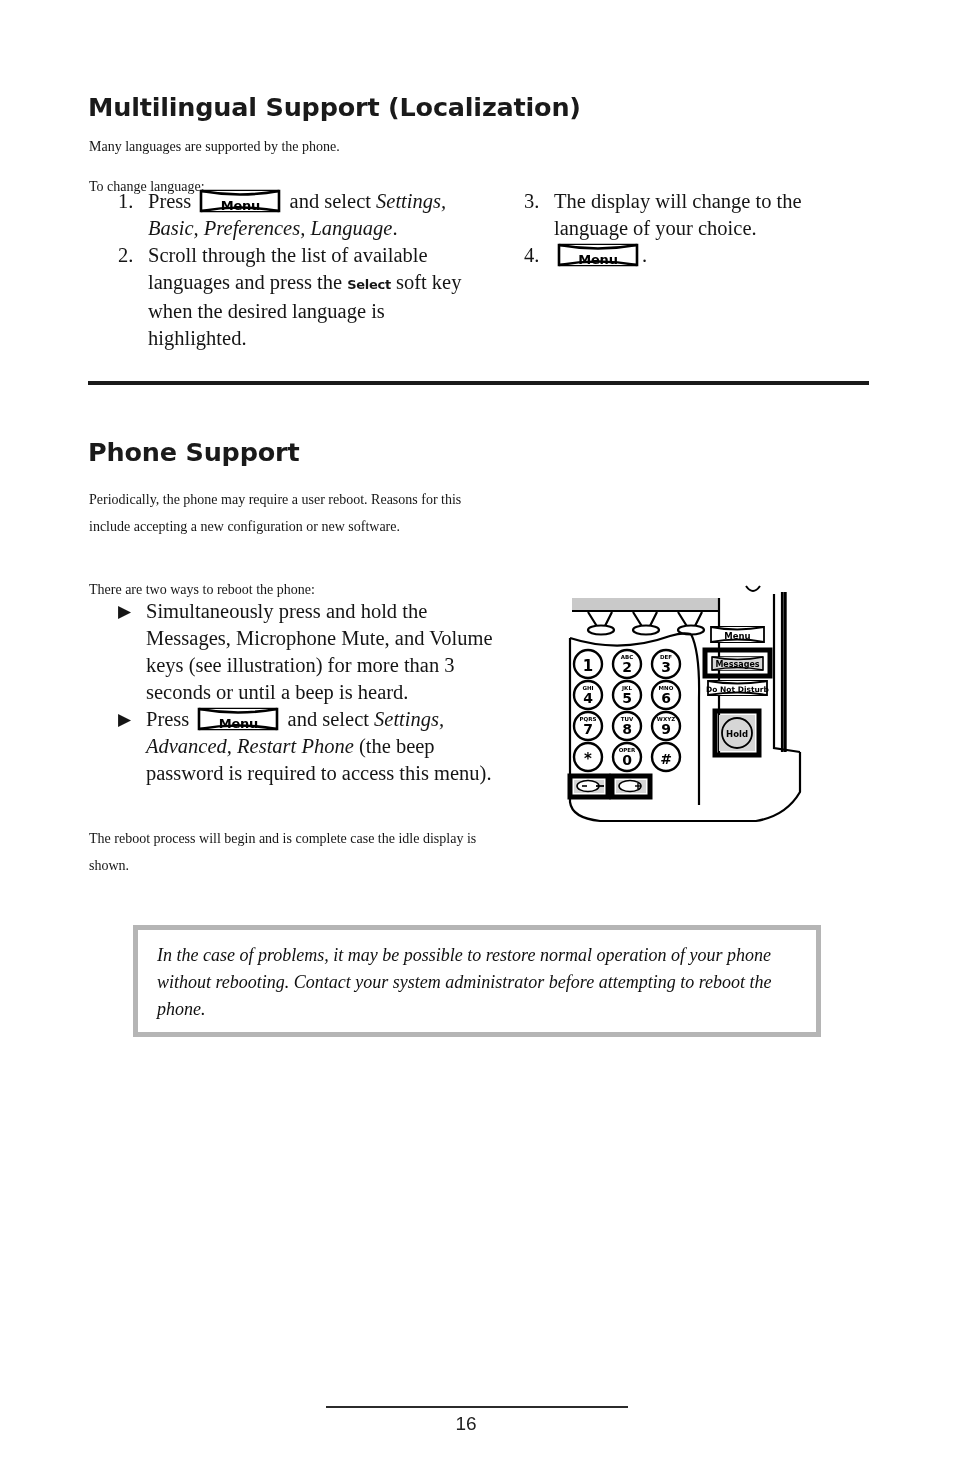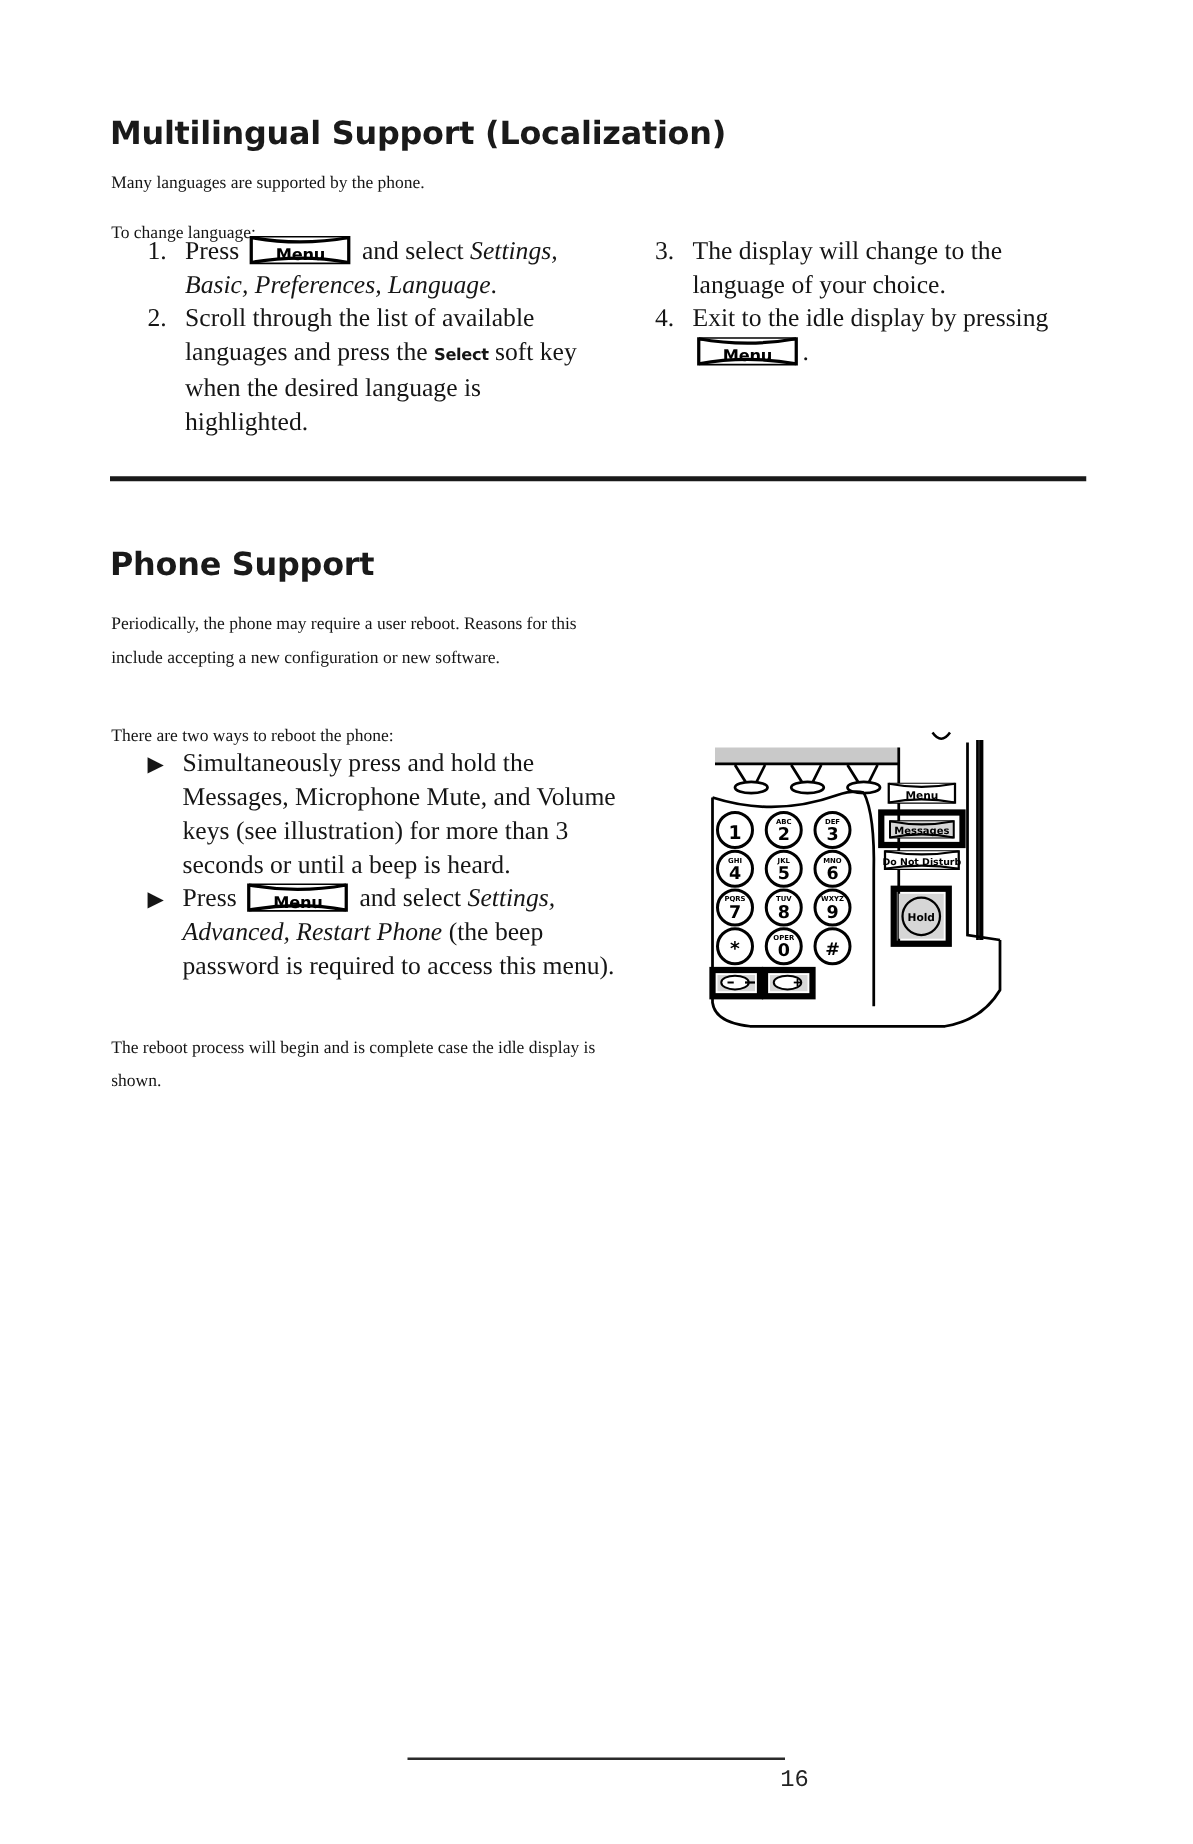--- a/index.html
+++ b/index.html
@@ -150,25 +150,25 @@
   #footer-rule {
     position: absolute;
     left: 326px;
     top: 1406px;
     width: 302px;
     height: 1.5px;
     background: #2b2b2b;
   }
   #footer-pageno {
     position: absolute;
-    left: 345px;
+    left: 315px;
     top: 1413px;
     width: 302px;
-    text-align: right;
-    font-family: Liberation Mono, monospace;
+    text-align: center;
+    font-family: Liberation Sans, sans-serif;
     font-size: 19px;
     color: #222;
   }
 
   
   #phone-illustration {
     position: absolute;
     left: 560px;
     top: 580px;
     width: 275px;
@@ -207,21 +207,21 @@
 
   <div class="list" id="list-right">
 
     <div class="li">
       <span class="li-marker">3.</span>
       <span class="li-body">The display will change to the language of your choice.</span>
     </div>
 
     <div class="li">
       <span class="li-marker">4.</span>
-      <span class="li-body"><span>Exit to the idle display by pressing </span><span class="menukey"><svg width="84" height="24" viewBox="0 0 84 24" xmlns="http://www.w3.org/2000/svg">
+      <span class="li-body"><span class="menukey"><svg width="84" height="24" viewBox="0 0 84 24" xmlns="http://www.w3.org/2000/svg">
               <path d="M3 2 L81 2 L81 22 L3 22 Z" fill="#ffffff" stroke="#000" stroke-width="2.6"></path>
               <path d="M3 2 Q42 9 81 2" fill="#ffffff" stroke="#000" stroke-width="2.6"></path>
               <path d="M3 22 Q42 15 81 22" fill="#ffffff" stroke="#000" stroke-width="2.6"></path>
             </svg><span class="mk-label">Menu</span></span><span>.</span></span>
     </div>
 
   </div>
 
   <div id="divider-rule"></div>
 
@@ -355,17 +355,20 @@
         <text x="177.5" y="112" font-family="DejaVu Sans, sans-serif" font-size="7.5" font-weight="bold" text-anchor="middle" fill="#000">Do Not Disturb</text>
 
         <rect x="155" y="131" width="44" height="44" fill="none" stroke="#000" stroke-width="5"></rect>
         <rect x="159" y="135" width="36" height="36" fill="#d6d6d6" stroke="none"></rect>
         <circle cx="177" cy="153" r="15" fill="#d6d6d6" stroke="#000" stroke-width="1.8"></circle>
         <text x="177" y="157" font-family="DejaVu Sans, sans-serif" font-size="8.5" font-weight="bold" text-anchor="middle" fill="#000">Hold</text>
       </g>
     </svg>
   </div>
 
+  <div id="note-box">
+    <div id="note-text">In the case of problems, it may be possible to restore normal operation of your phone without rebooting.  Contact your system administrator before attempting to reboot the phone.</div>
+  </div>
 
   <div id="footer-rule"></div>
   <div id="footer-pageno">16</div>
 
 </div>
 
 </body></html>

